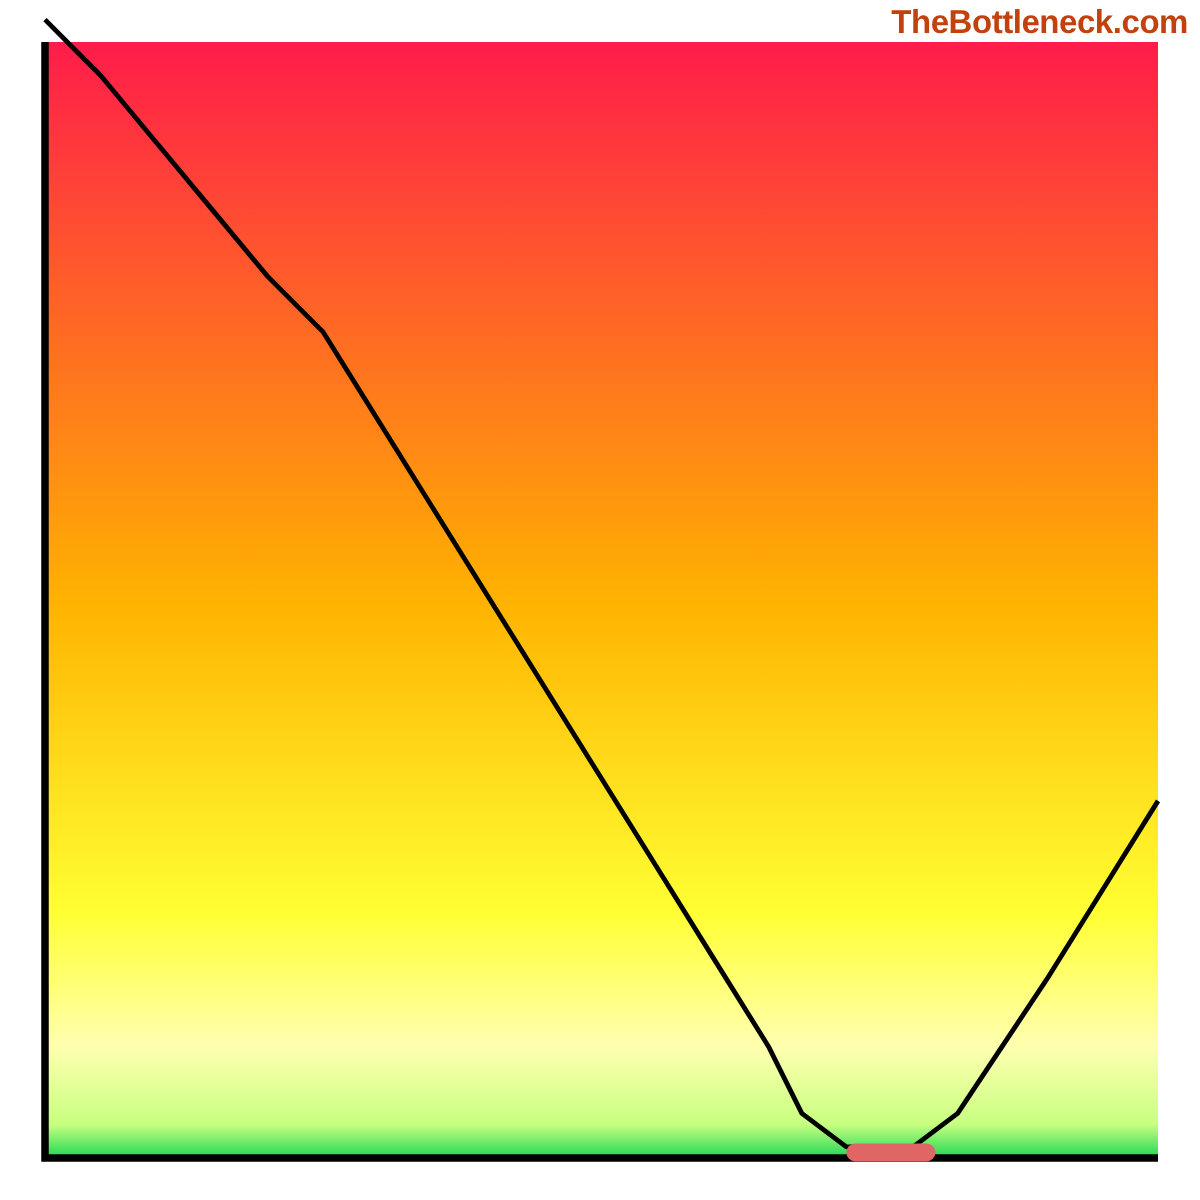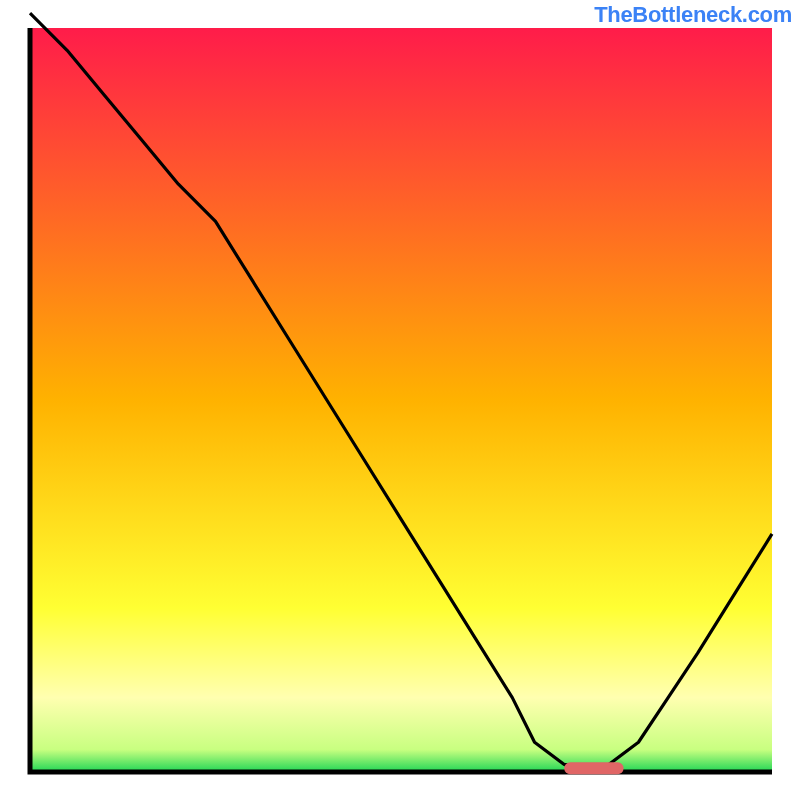--- a/index.html
+++ b/index.html
@@ -16,21 +16,21 @@
     height: 800px;
     background: #fff;
   }
   .watermark {
     position: absolute;
     top: 2px;
     right: 8px;
     font-family: Arial, Helvetica, sans-serif;
     font-size: 22px;
     font-weight: 600;
-    color: #3b82f6;
+    color: #c2410c;
     letter-spacing: -0.3px;
   }
   svg {
     position: absolute;
     left: 0;
     top: 0;
   }
 </style>
 </head>
 <body>

